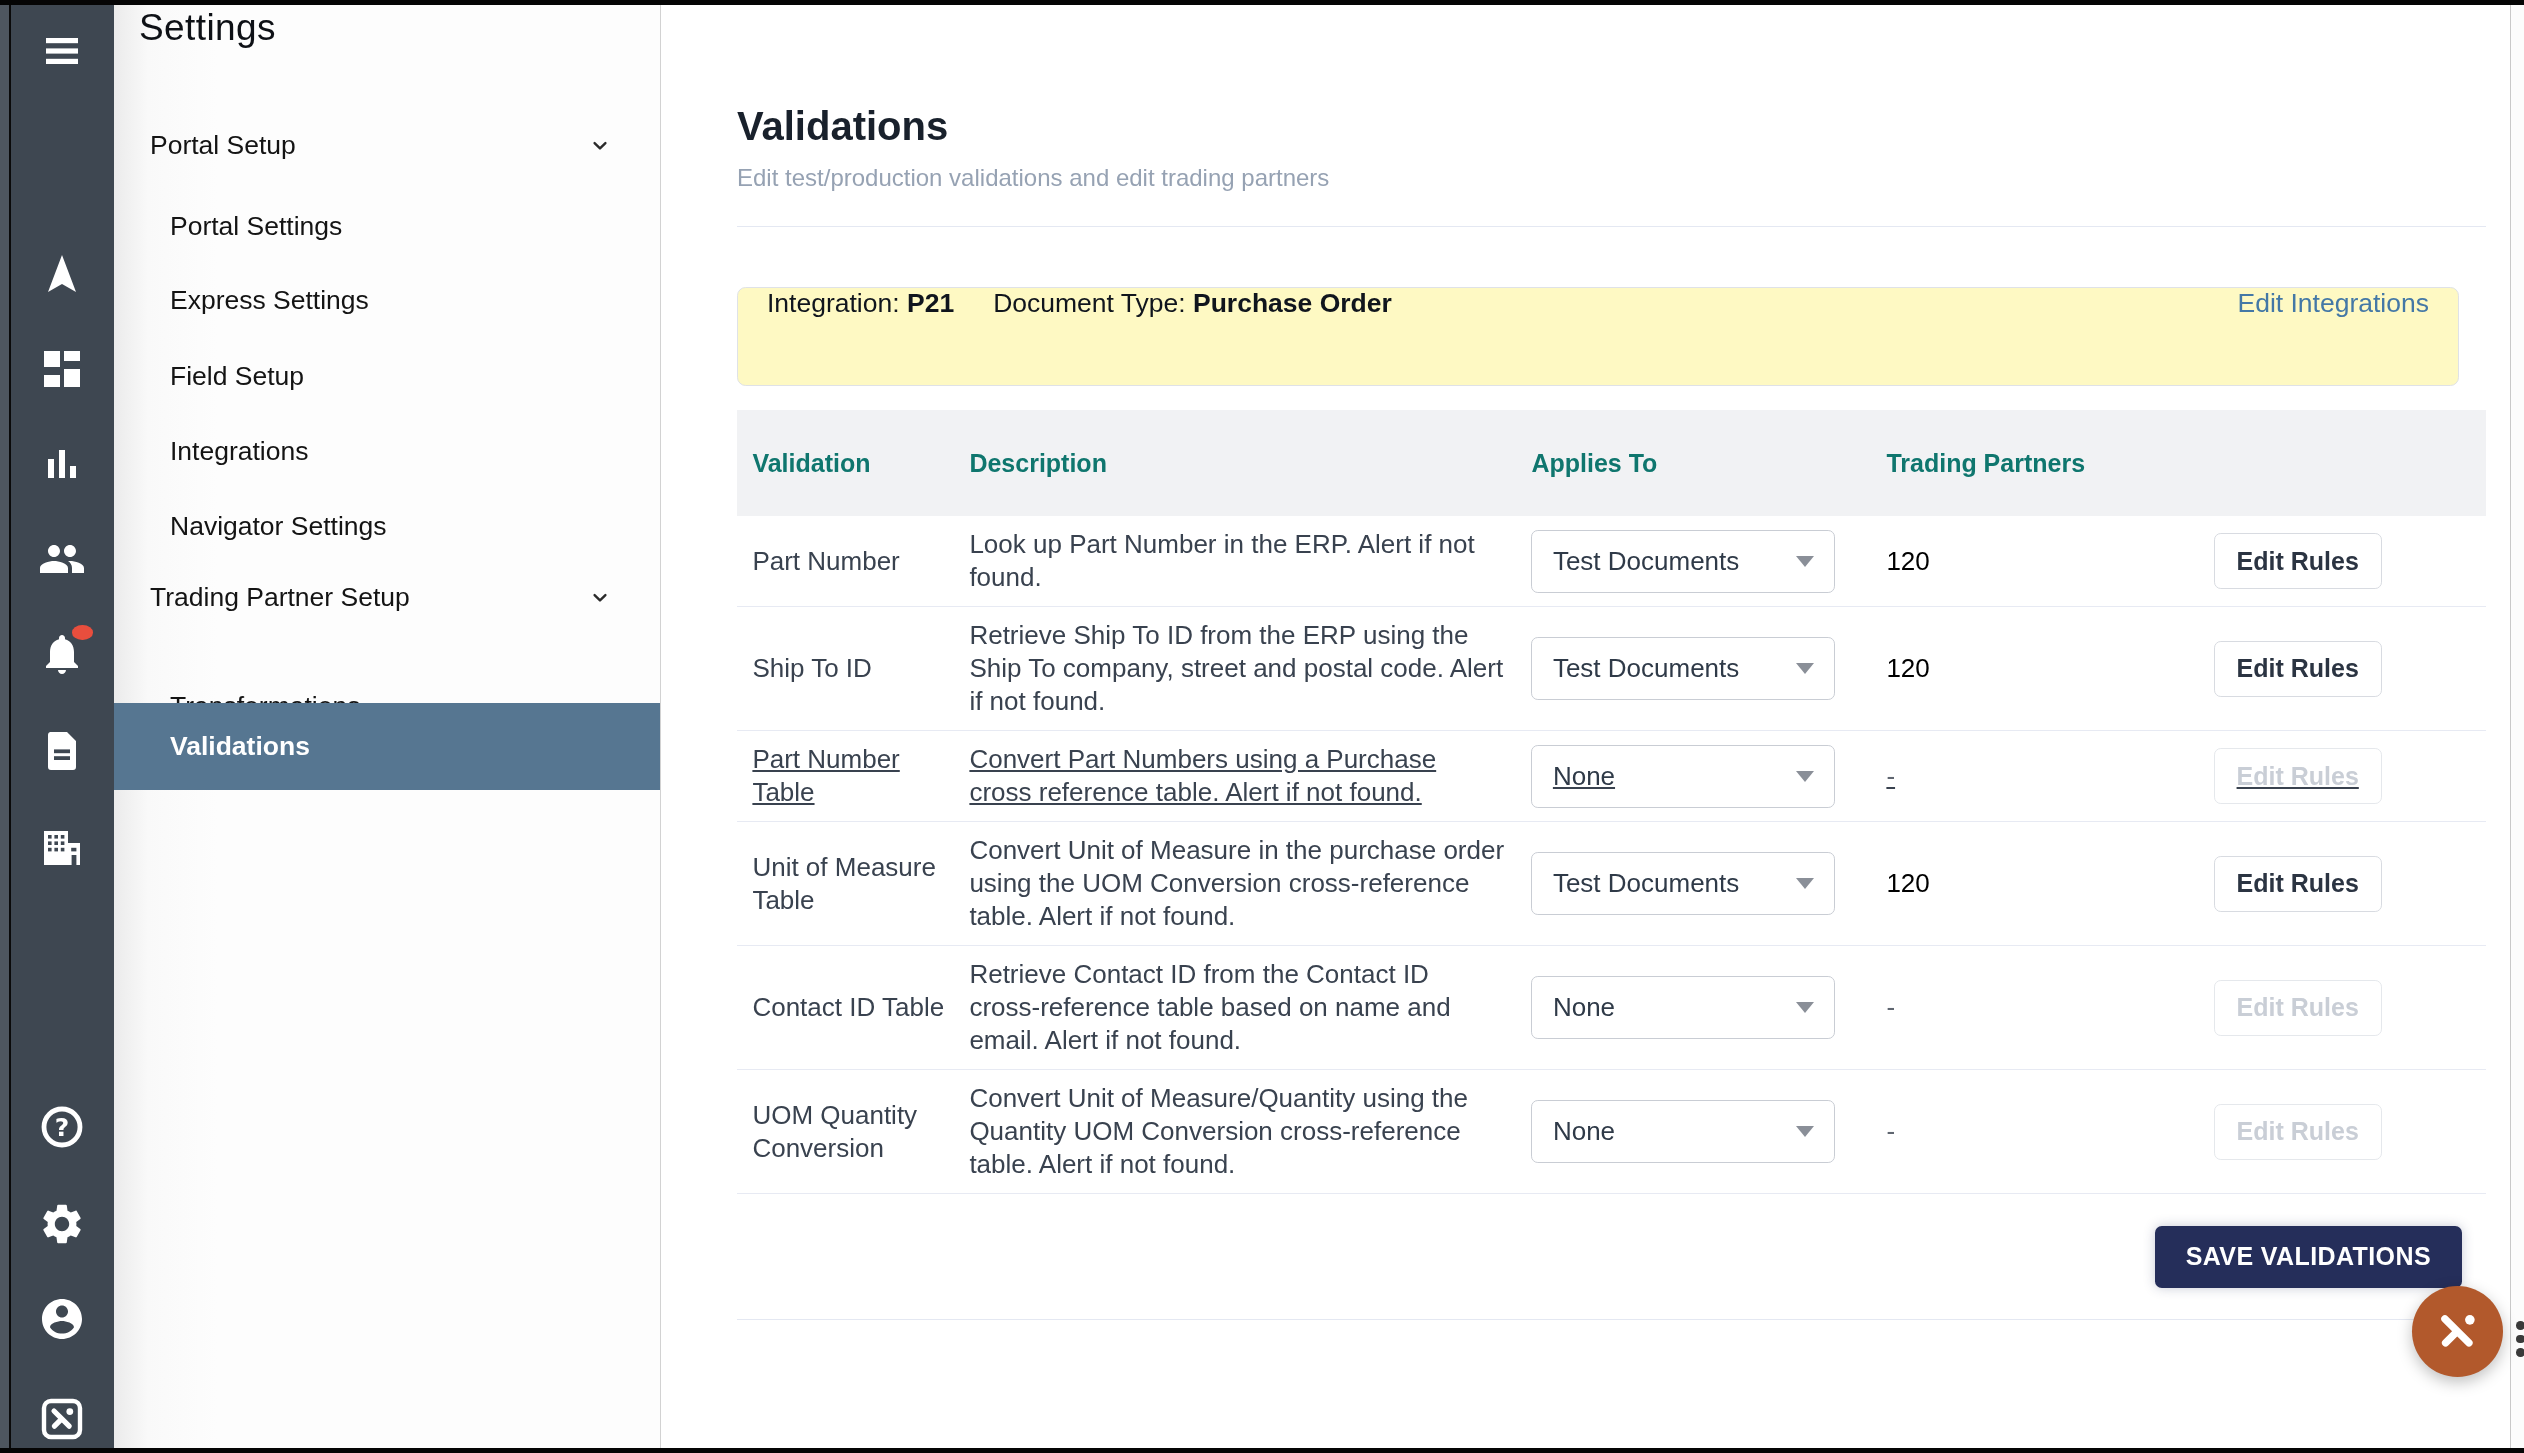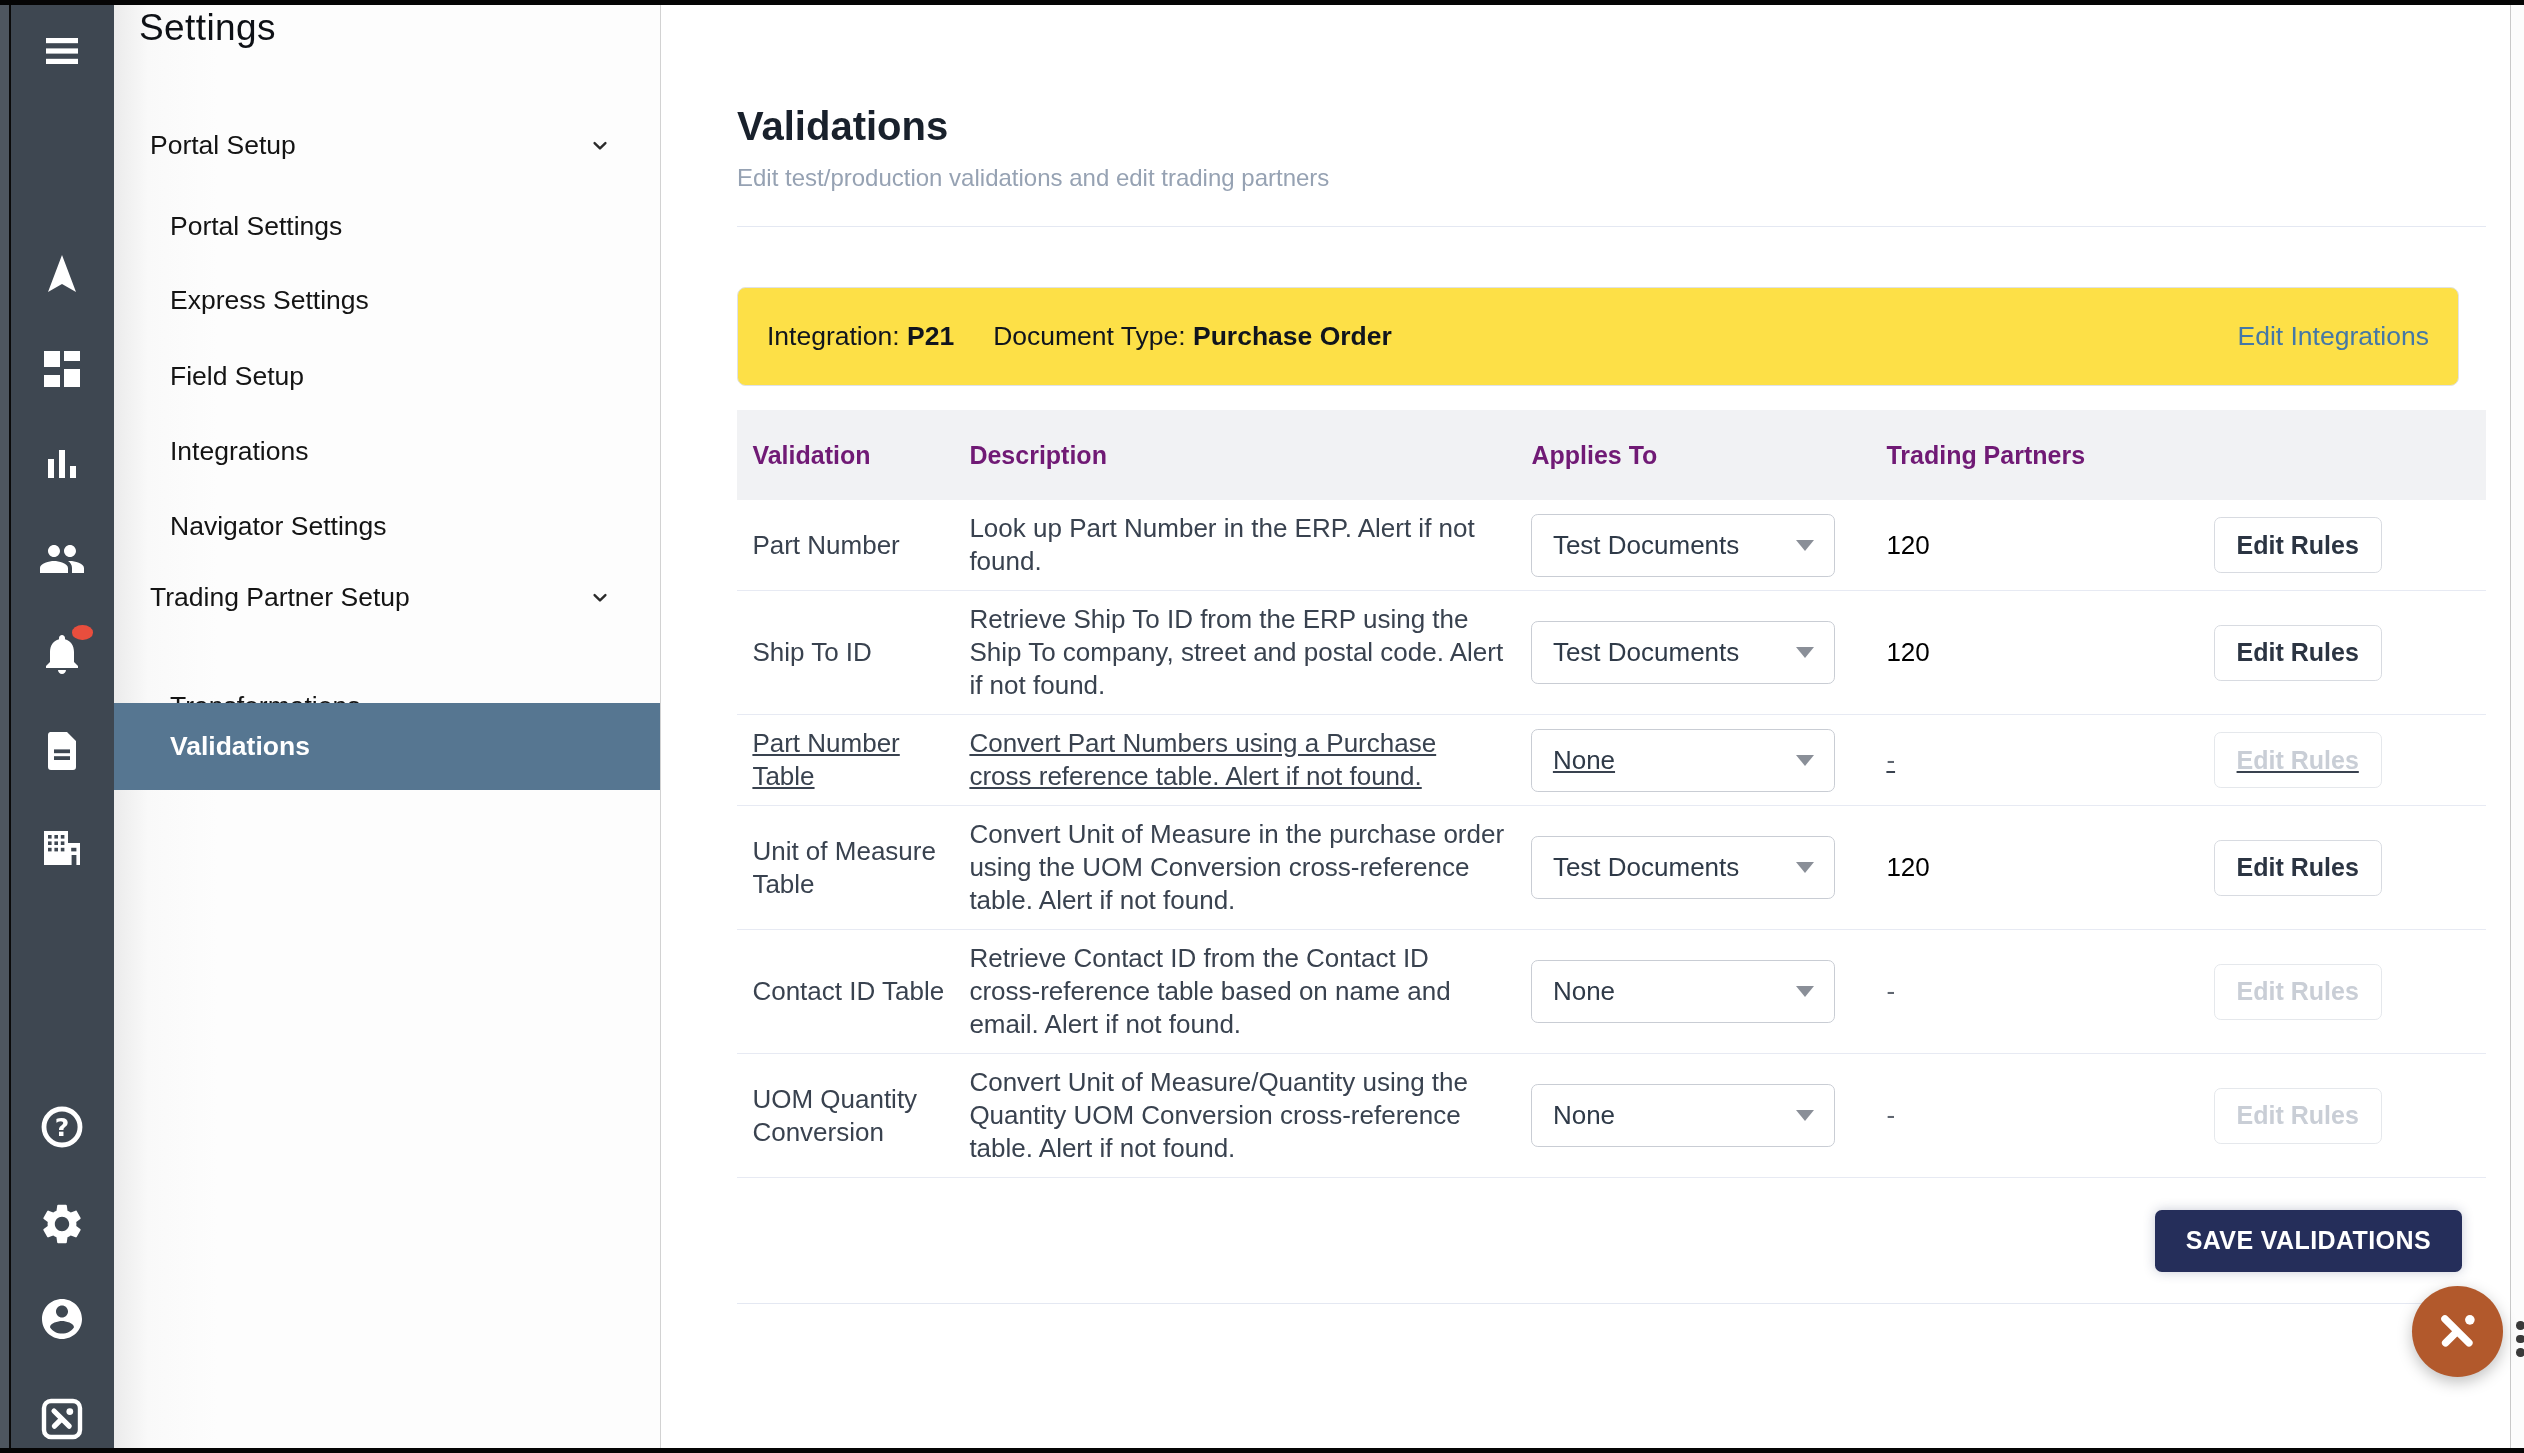--- a/index.html
+++ b/index.html
@@ -38,30 +38,30 @@
   }
 
   
   .main { position:absolute; left:662px; top:5.1px; right:14.6px; bottom:5.1px; background:#fff; }
   .v-title { position:absolute; left:75px; top:99px; font-size:40px; font-weight:700; color:#19212c; }
   .v-subtitle { position:absolute; left:75px; top:159px; font-size:24px; color:#96a2b3; }
   .hr1 { position:absolute; left:75px; top:221px; width:1749px; height:0; border-top:1.7px solid #e4e8f2; }
 
   .integration-bar {
     position:absolute; left:75px; top:282px; width:1722px; height:99px;
-    border:1.7px solid #dfe2e7; border-radius:8.6px; background:#fde047;
-    display:flex; align-items:center; padding:0 29px; font-size:26.5px; color:#10151d;
+    border:1.7px solid #dfe2e7; border-radius:8.6px; background:#fef9c3;
+    display:flex; align-items:flex-start; padding:0 29px; font-size:26.5px; color:#10151d;
   }
   .integration-bar b { font-weight:700; }
   .int-doc { margin-left:39px; }
   .edit-int-link { margin-left:auto; color:#4478a6; cursor:pointer; font-size:26.5px; }
 
   .main-block { position:absolute; left:75px; top:405px; width:1749px; }
-  .thead { height:90px; background:#f1f2f4; display:flex; align-items:center; padding-left:15.4px;
-           font-size:25px; font-weight:700; color:#701a75; }
+  .thead { height:106px; background:#f1f2f4; display:flex; align-items:center; padding-left:15.4px;
+           font-size:25px; font-weight:700; color:#0f766e; }
   .c-val { width:217px; }
   .c-desc { width:562px; }
   .c-app { width:355px; }
   .c-tp  { width:223px; text-align:left; }
   .c-act { flex:1; display:flex; justify-content:center; }
   .trow { display:flex; align-items:center; padding:12px 0 12px 15.4px; border-bottom:1.7px solid #e7eaf3;
           font-size:26px; color:#39424f; }
   .trow .c-desc { line-height:33px; padding-right:26px; }
   .trow .c-val { line-height:33px; padding-right:17px; }
   .trow:nth-of-type(2){ min-height:77px; }

